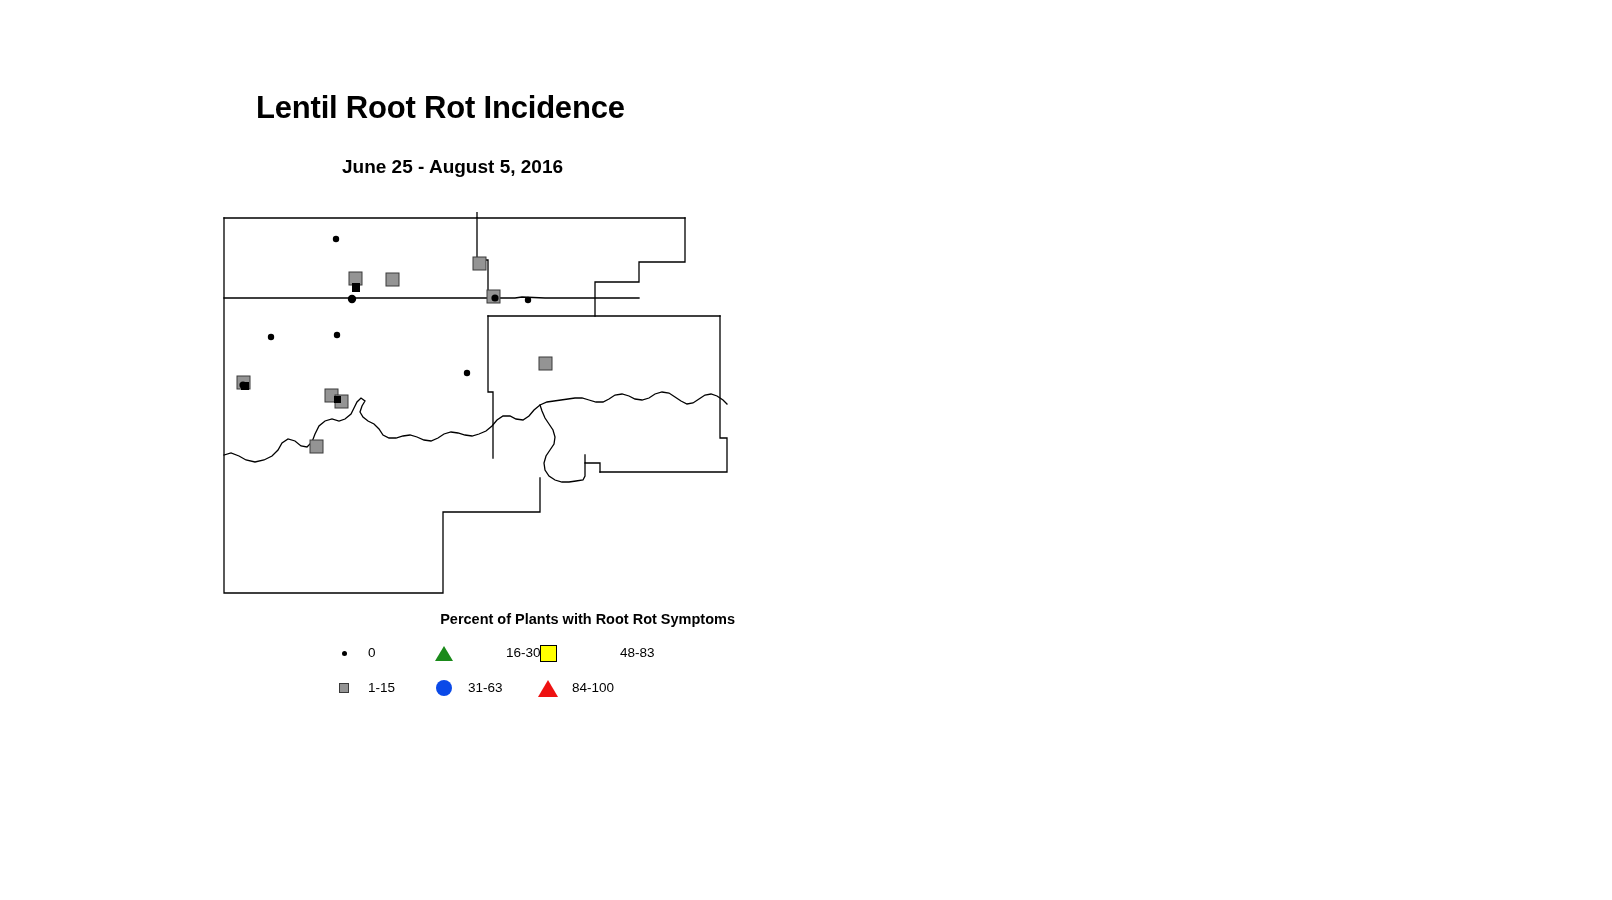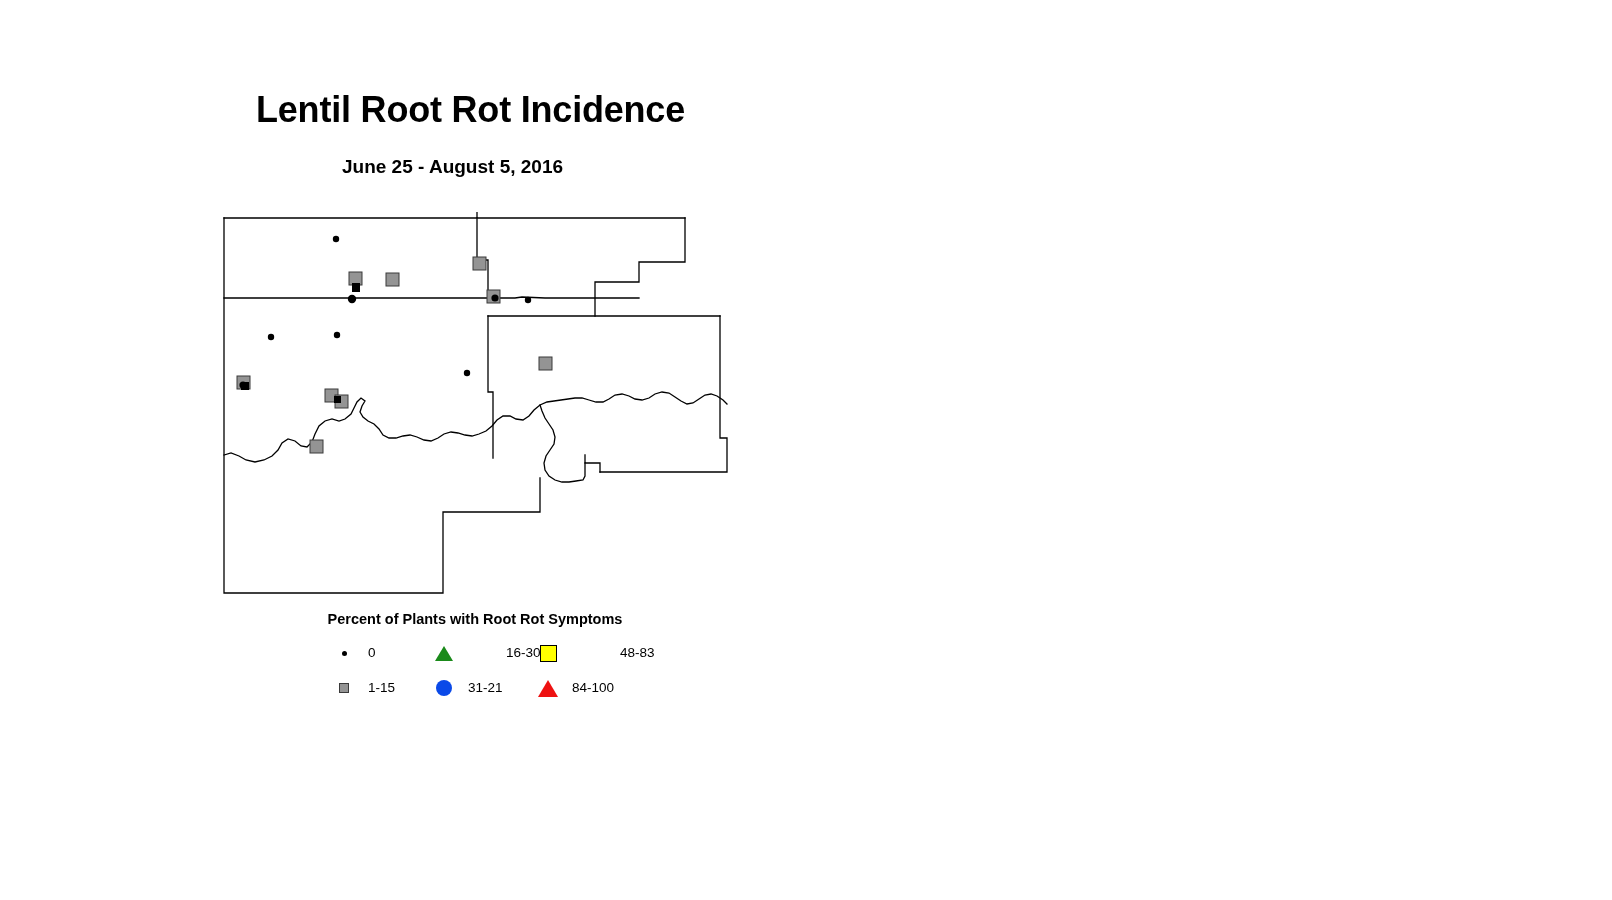--- a/index.html
+++ b/index.html
@@ -23,21 +23,21 @@
     top: 0;
     width: 1612px;
     height: 900px;
   }
 
   
   #map-title {
     position: absolute;
     left: 256px;
     top: 92px;
-    font-size: 36px;
+    font-size: 31px;
     font-weight: bold;
     letter-spacing: -0.2px;
     white-space: nowrap;
     line-height: 1;
   }
   #map-subtitle {
     position: absolute;
     left: 342px;
     top: 157px;
     font-size: 19px;
@@ -67,21 +67,21 @@
     left: 215px;
     top: 612px;
     width: 520px;
     height: 95px;
   }
   #legend-title {
     position: absolute;
     left: 0;
     top: 0;
     width: 520px;
-    text-align: center;
+    text-align: right;
     font-size: 14.5px;
     font-weight: bold;
     white-space: nowrap;
     line-height: 1;
   }
   .legend-item {
     position: absolute;
     height: 22px;
     display: flex;
     align-items: center;
@@ -261,21 +261,21 @@
       <span class="legend-swatch">
         <span class="sw-square-gray"></span>
       </span>
       <span class="legend-label" style="margin-left:13px;">1-15</span>
     </div>
 
     <div class="legend-item" style="left:218px; top:65px;">
       <span class="legend-swatch">
         <span class="sw-circle-blue"></span>
       </span>
-      <span class="legend-label" style="margin-left:13px;">31-21</span>
+      <span class="legend-label" style="margin-left:13px;">31-63</span>
     </div>
 
     <div class="legend-item" style="left:322px; top:65px;">
       <span class="legend-swatch">
         <span class="sw-tri-red"></span>
       </span>
       <span class="legend-label" style="margin-left:13px;text-align:right;">84-100</span>
     </div>
   </div>
 

